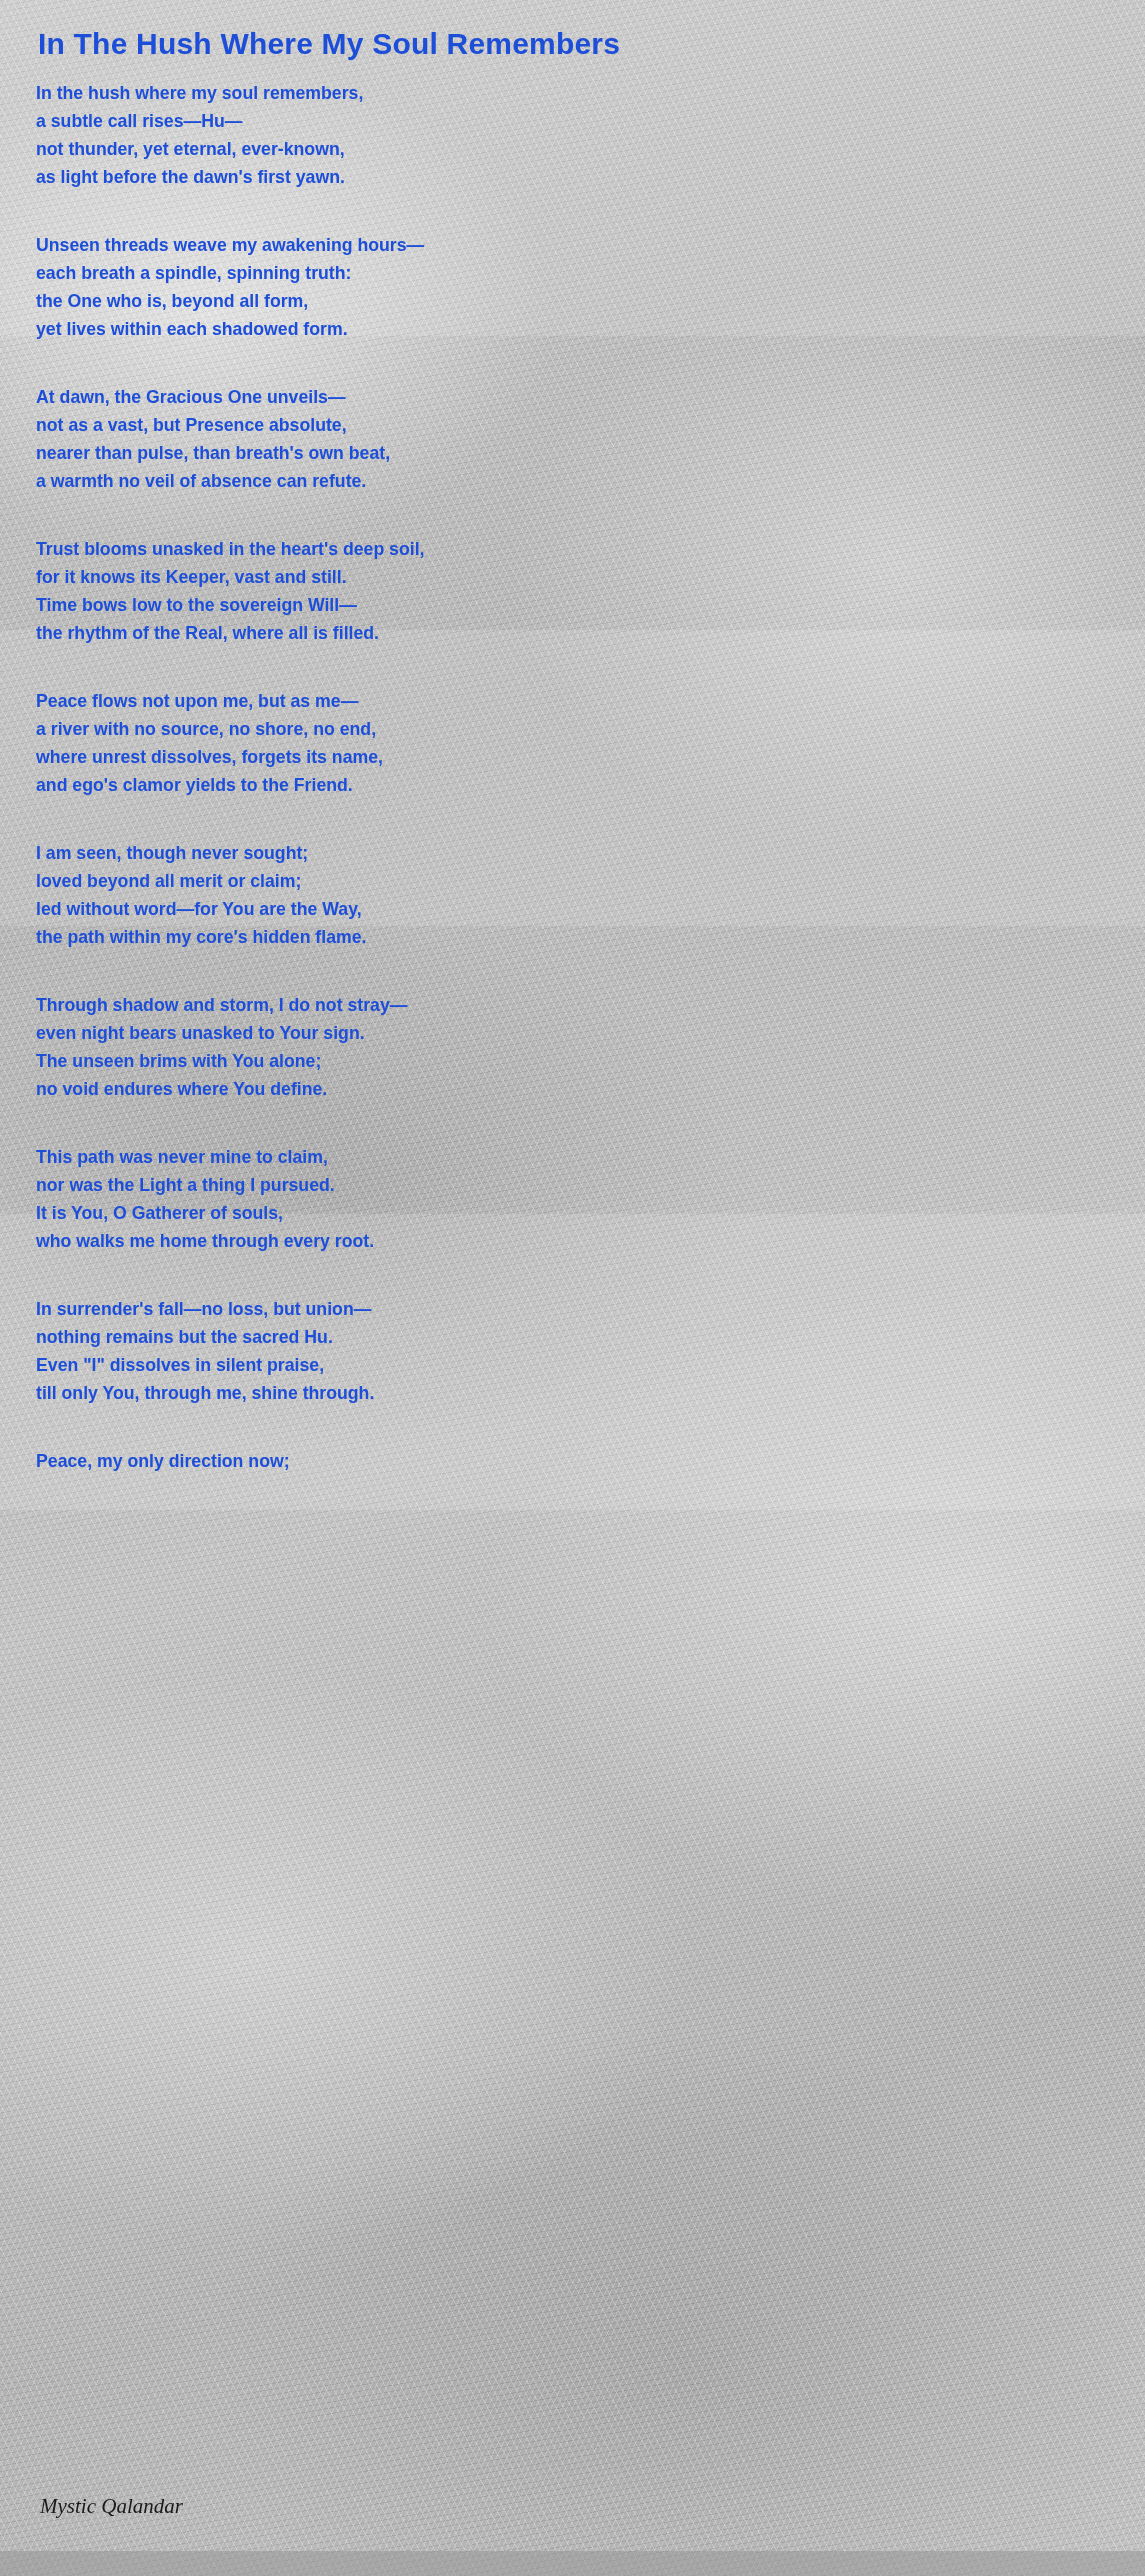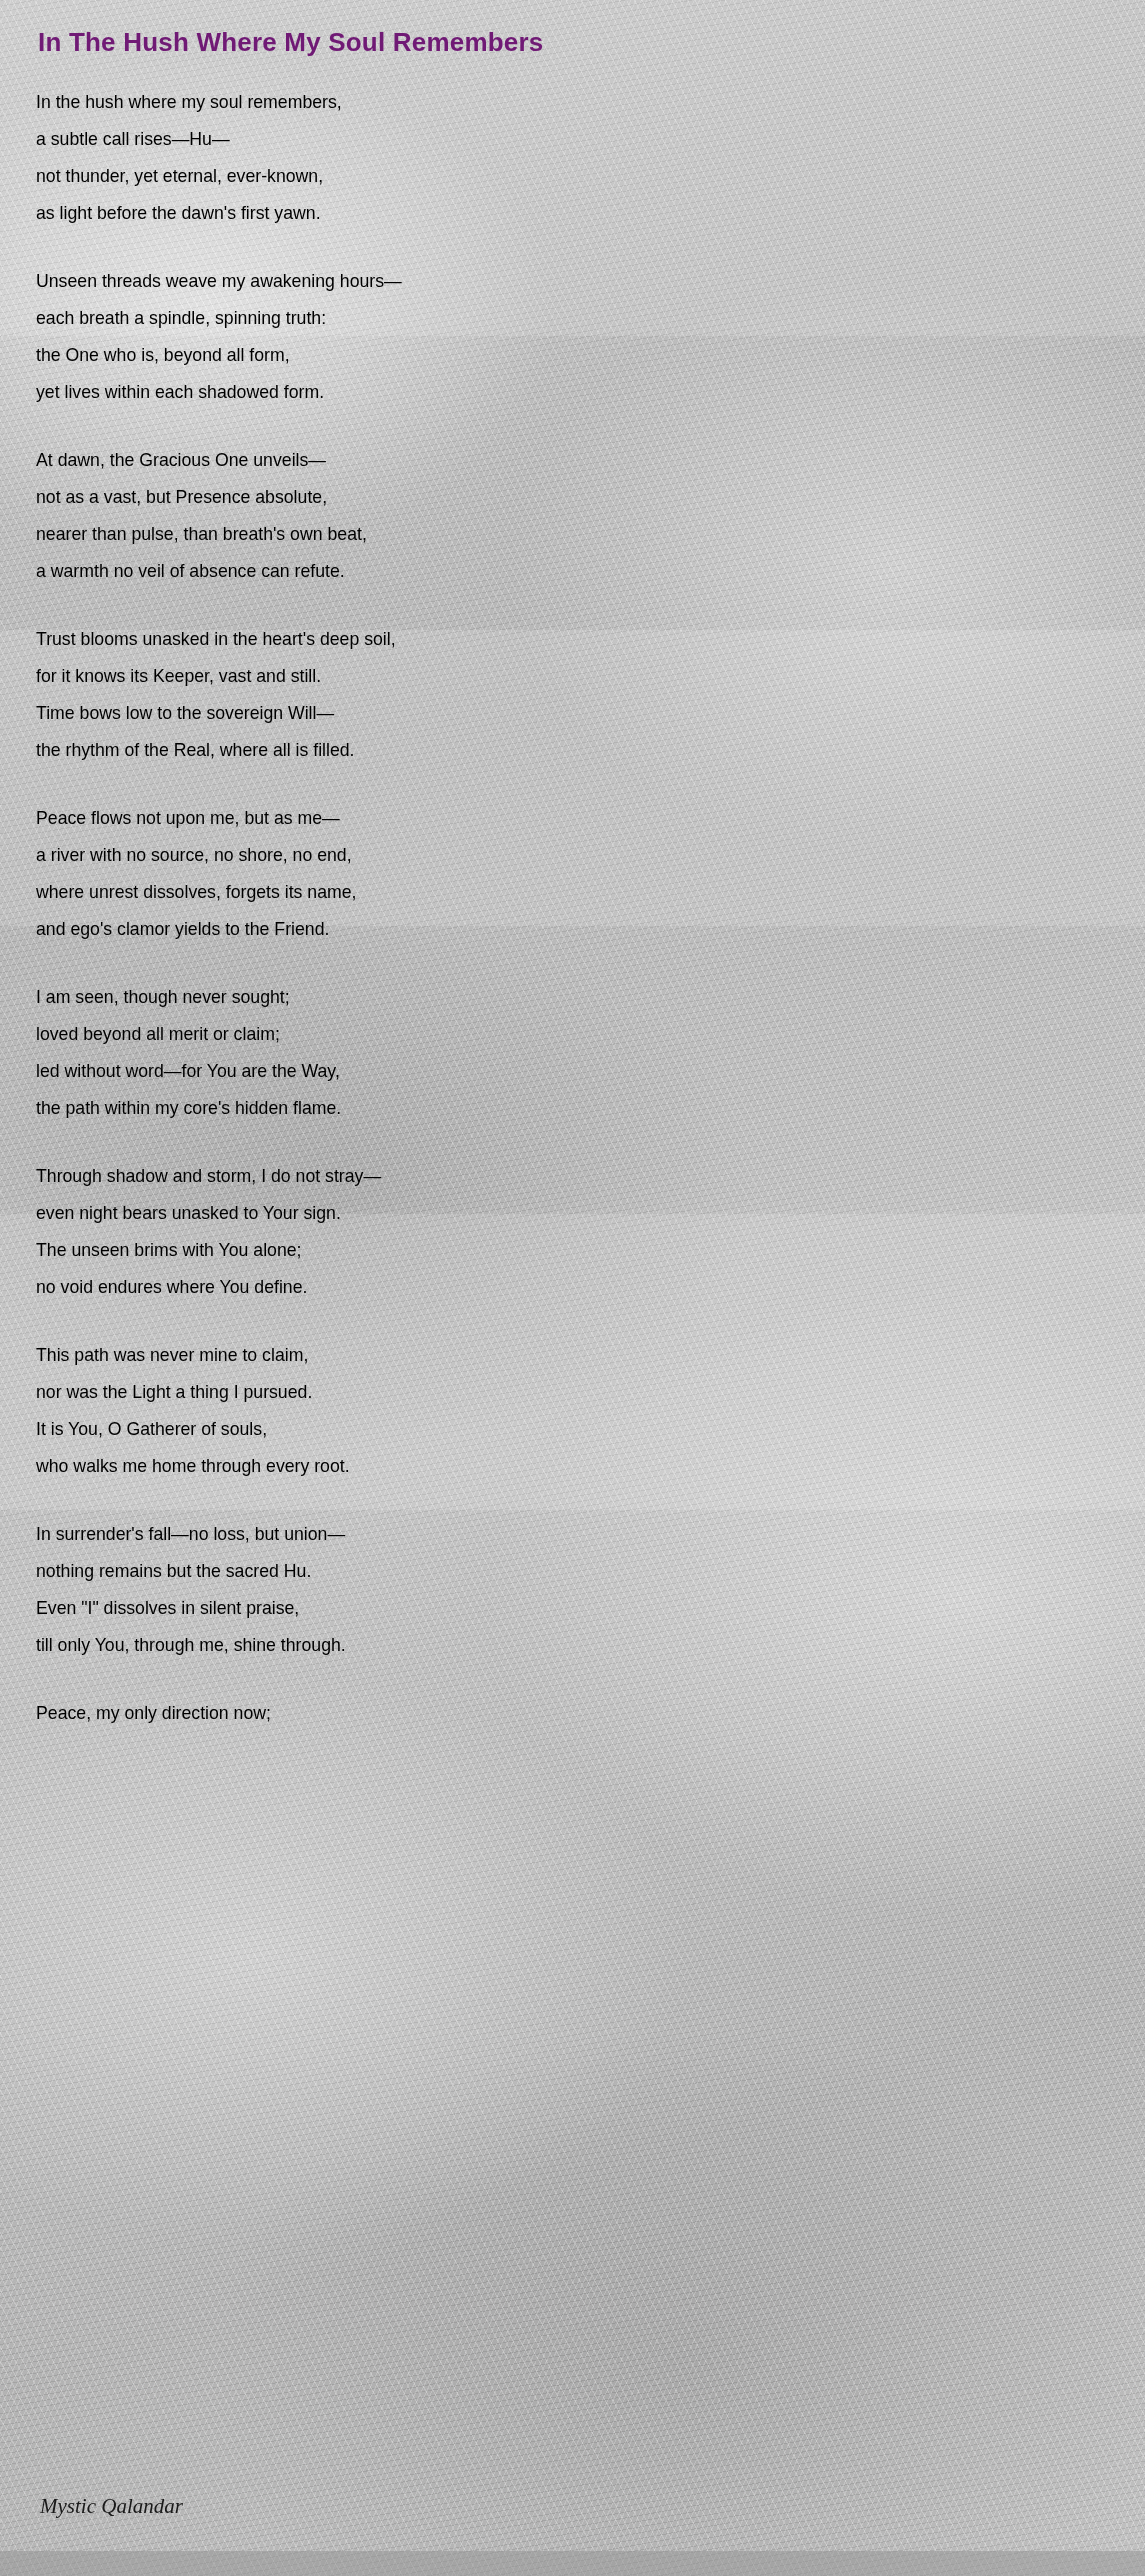--- a/index.html
+++ b/index.html
@@ -52,44 +52,43 @@
   #content {
     position: relative;
     z-index: 3;
     padding: 0;
   }
 
   #poem-title {
     position: absolute;
     left: 38px;
     top: 27px;
-    font-size: 26px;
+    font-size: 30px;
     font-weight: bold;
-    color: #701a75;
+    color: #1d4ed8;
     letter-spacing: 0.2px;
   }
 
   #stanzas {
     position: absolute;
     left: 36px;
     top: 79px;
     width: 955px;
   }
 
   .stanza {
     margin: 0 0 40px 0;
   }
 
   .line {
     font-size: 17.7px;
-    font-weight: normal;
-    color: #000000;
+    font-weight: bold;
+    color: #1d4ed8;
     line-height: 28px;
     white-space: pre;
-    margin-top: 9px;
   }
 
   #author {
     position: absolute;
     left: 40px;
     top: 2494px;
     font-size: 21px;
     font-style: italic;
     color: #1a1a1a;
     font-family: "Liberation Serif", serif;

